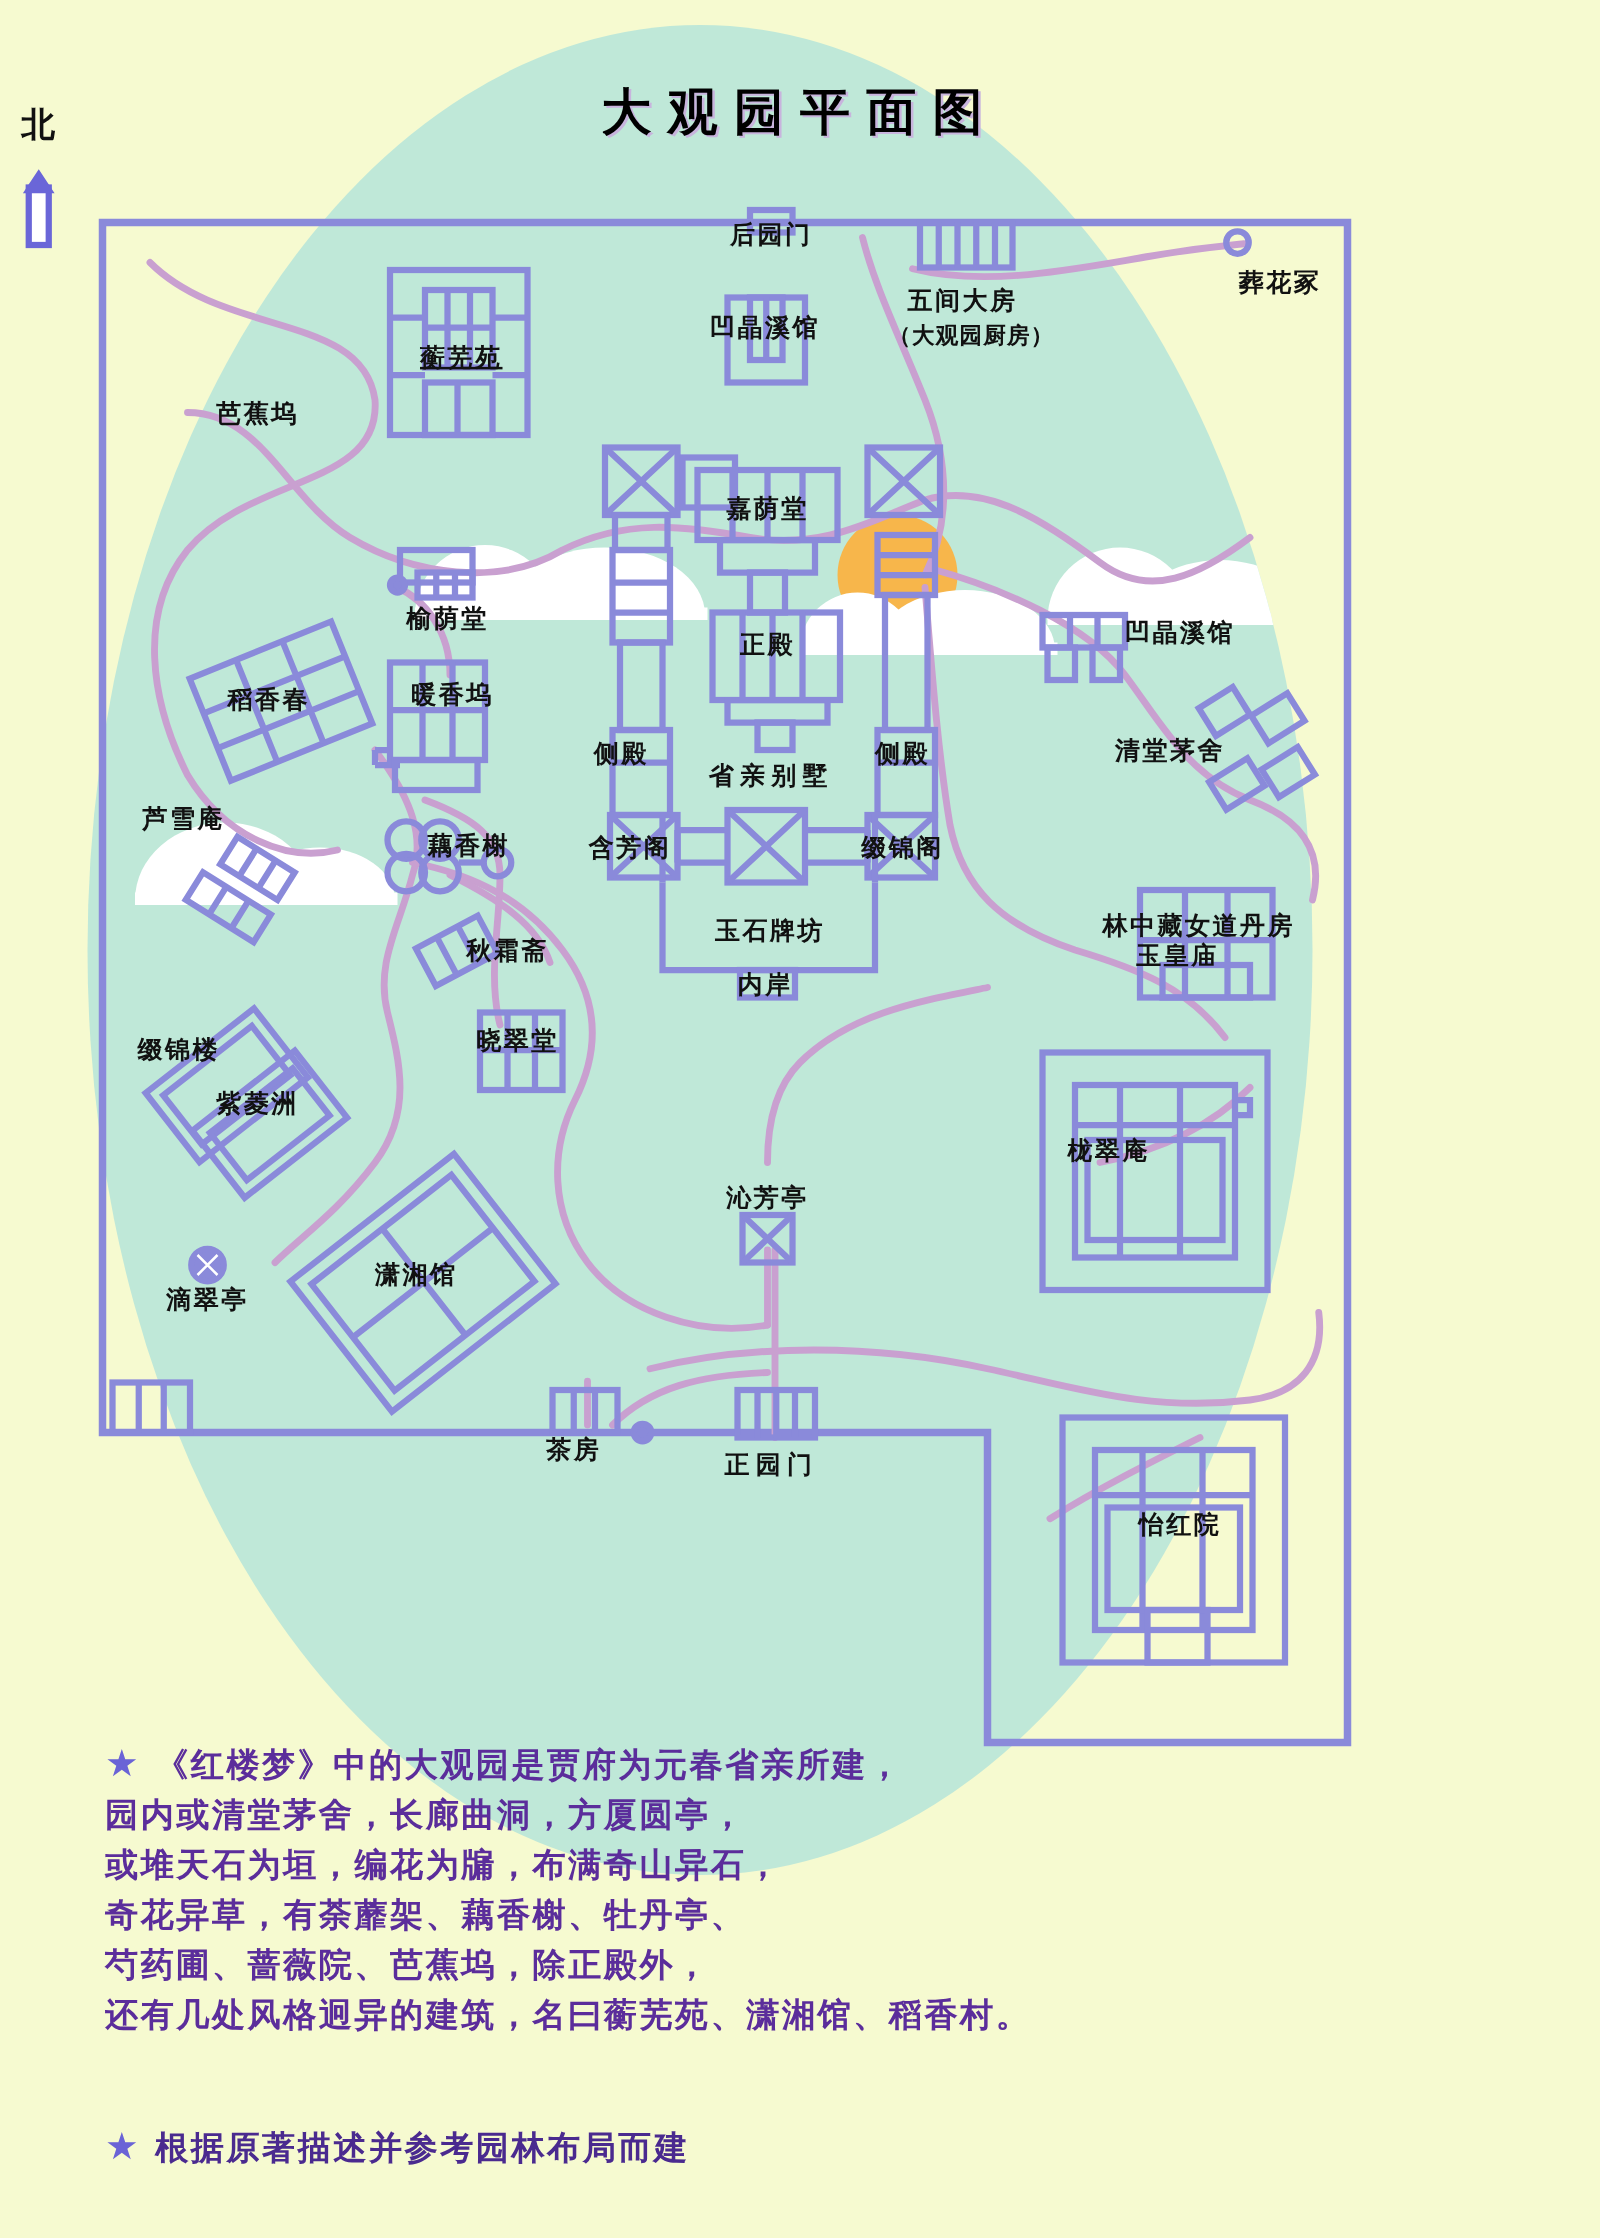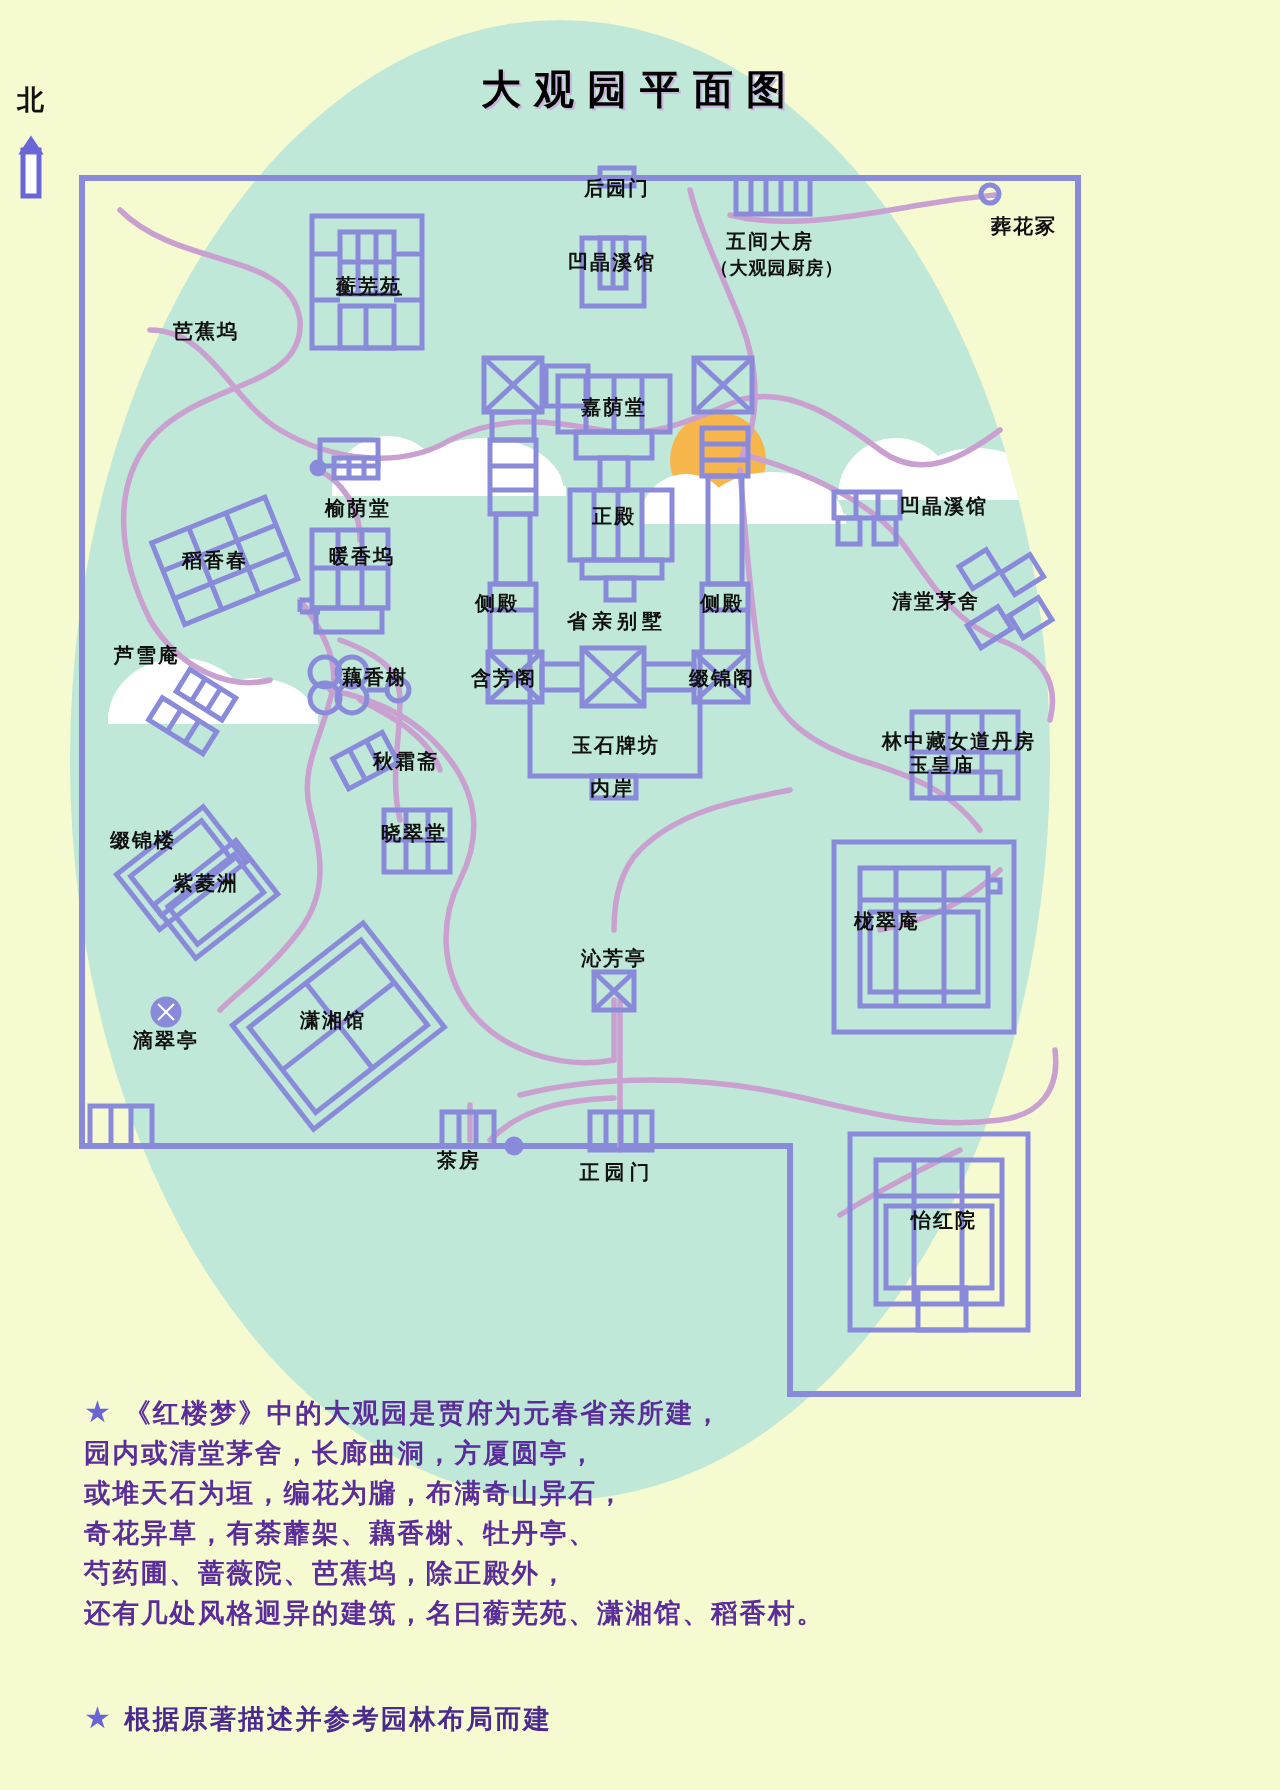--- a/index.html
+++ b/index.html
@@ -334,21 +334,21 @@
 
   <div id="labels">
       <div class="lbl ctr med" style="left: 617px; top: 188px;">后园门</div>
       <div class="lbl ctr med" style="left: 770px; top: 241px;">五间大房</div>
       <div class="lbl ctr sm" style="left: 777px; top: 268px;">（大观园厨房）</div>
       <div class="lbl ctr med" style="left: 1024px; top: 226px;">葬花冢</div>
       <div class="lbl ctr med" style="left: 612px; top: 262px;">凹晶溪馆</div>
       <div class="lbl ctr med" style="left: 369px; top: 286px; text-decoration: underline;">蘅芜苑</div>
       <div class="lbl ctr med" style="left: 206px; top: 331px;">芭蕉坞</div>
       <div class="lbl ctr med" style="left: 614px; top: 407px;">嘉荫堂</div>
-      <div class="lbl ctr med" style="left: 358px; top: 508px;">榆荫堂</div>
+      <div class="lbl ctr med" style="left: 358px; top: 495px;">榆荫堂</div>
       <div class="lbl ctr med" style="left: 614px; top: 516px;">正殿</div>
       <div class="lbl ctr med" style="left: 944px; top: 506px;">凹晶溪馆</div>
       <div class="lbl ctr med" style="left: 215px; top: 560px;">稻香春</div>
       <div class="lbl ctr med" style="left: 351px; top: 556px; padding-left: 22px;">暖香坞</div>
       <div class="lbl ctr med" style="left: 936px; top: 601px; text-align: center;">清堂茅舍</div>
       <div class="lbl ctr med" style="left: 497px; top: 603px;">侧殿</div>
       <div class="lbl ctr med" style="left: 722px; top: 603px;">侧殿</div>
       <div class="lbl ctr huge" style="left: 617px; top: 621px;">省亲别墅</div>
       <div class="lbl ctr med" style="left: 147px; top: 655px;">芦雪庵</div>
       <div class="lbl ctr med" style="left: 375px; top: 677px;">藕香榭</div>

